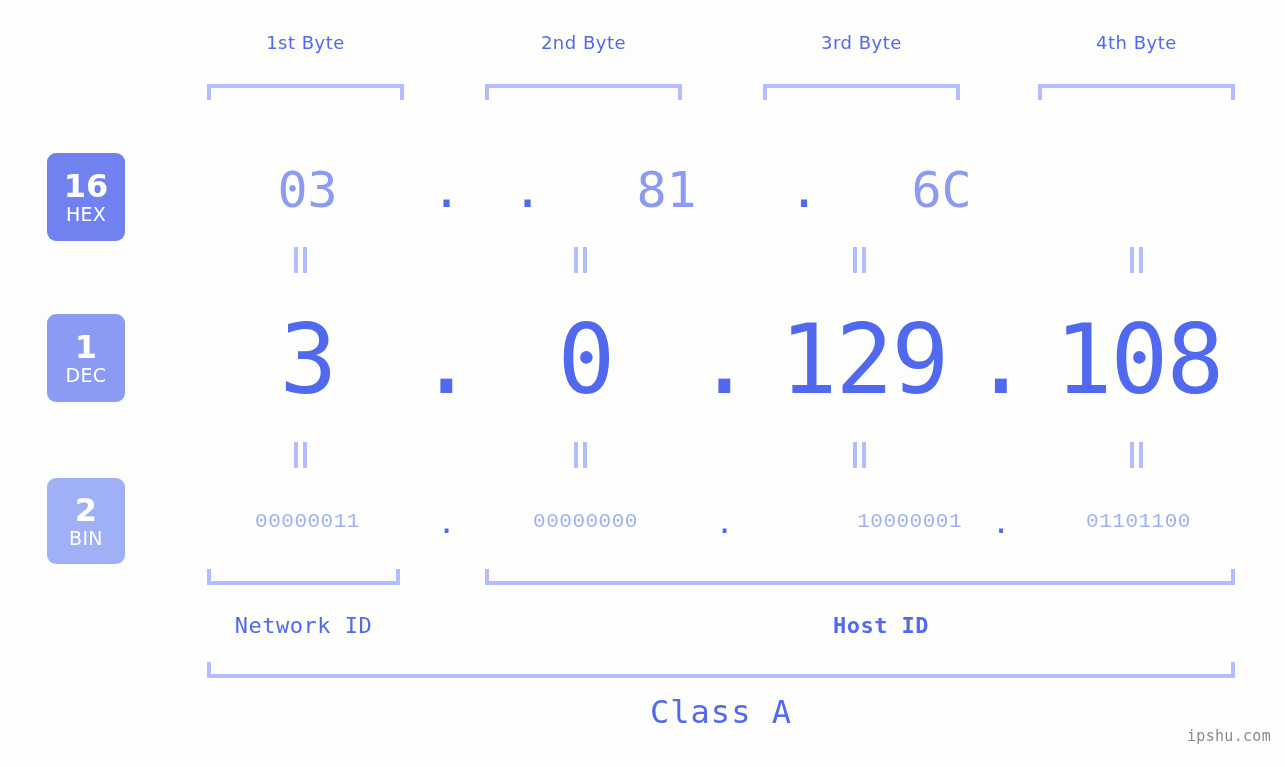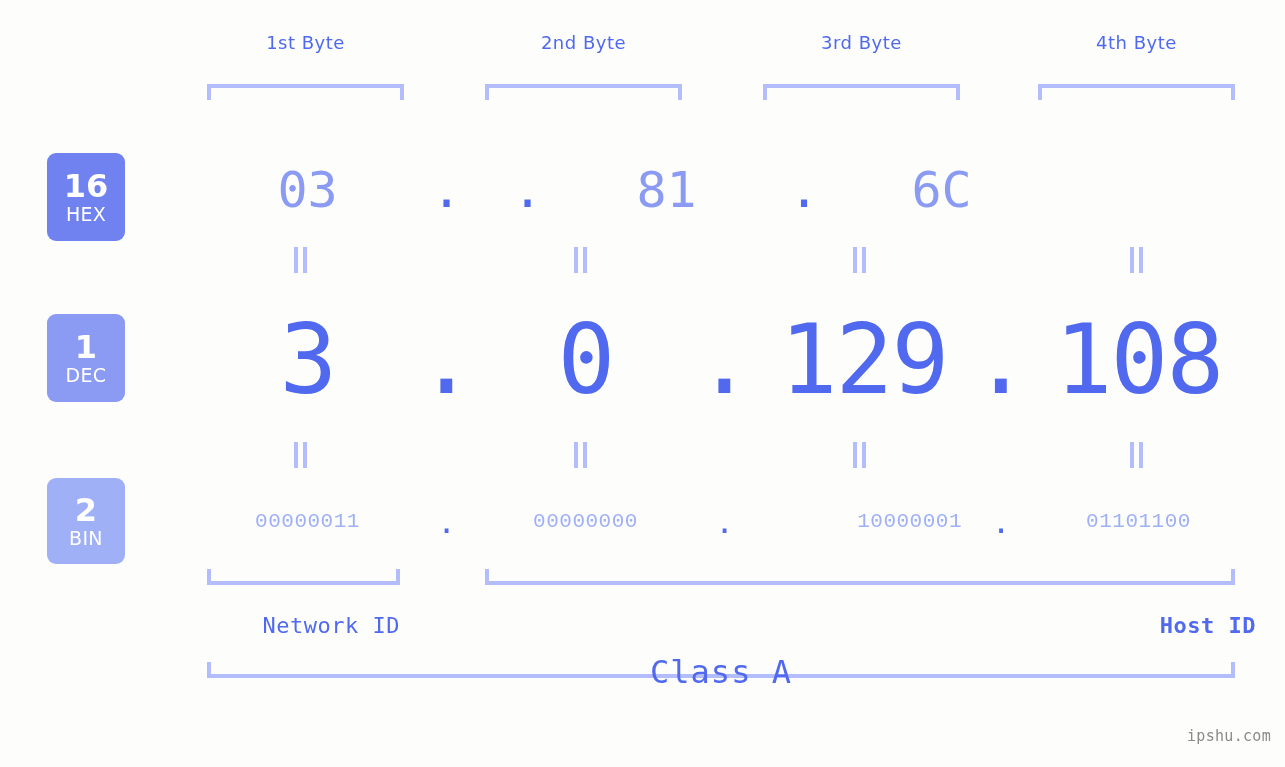--- a/index.html
+++ b/index.html
@@ -160,21 +160,21 @@
     height: 26px;
     background: #b3bdfb;
   }
 
   
   .id-label {
     position: absolute;
     font-family: "DejaVu Sans Mono", monospace;
     font-size: 22px;
     color: #5069ee;
-    text-align: right;
+    text-align: center;
     white-space: nowrap;
     letter-spacing: 0.5px;
   }
 
   .class-label {
     position: absolute;
     font-family: "DejaVu Sans Mono", monospace;
     font-size: 32px;
     color: #5069ee;
     text-align: center;
@@ -284,17 +284,17 @@
     <div class="bin-octet" style="width:197px;">01101100</div>
   </div>
 
   <div class="bracket-down" style="left:207px; top:569px; width:193px;"></div>
   <div class="bracket-down" style="left:485px; top:569px; width:750px;"></div>
 
   <div class="id-label" style="left:207px; top:613px; width:193px;">Network ID</div>
   <div class="id-label" style="left:506px; top:613px; width:750px;font-weight:bold;">Host ID</div>
 
   <div class="bracket-down" style="left:207px; top:662px; width:1028px;"></div>
-  <div class="class-label" style="left:207px; top:653px; width:1028px;">Class A</div>
+  <div class="class-label" style="left:207px; top:693px; width:1028px;">Class A</div>
 
   <div class="watermark">ipshu.com</div>
 
 </div>
 
 </body></html>

